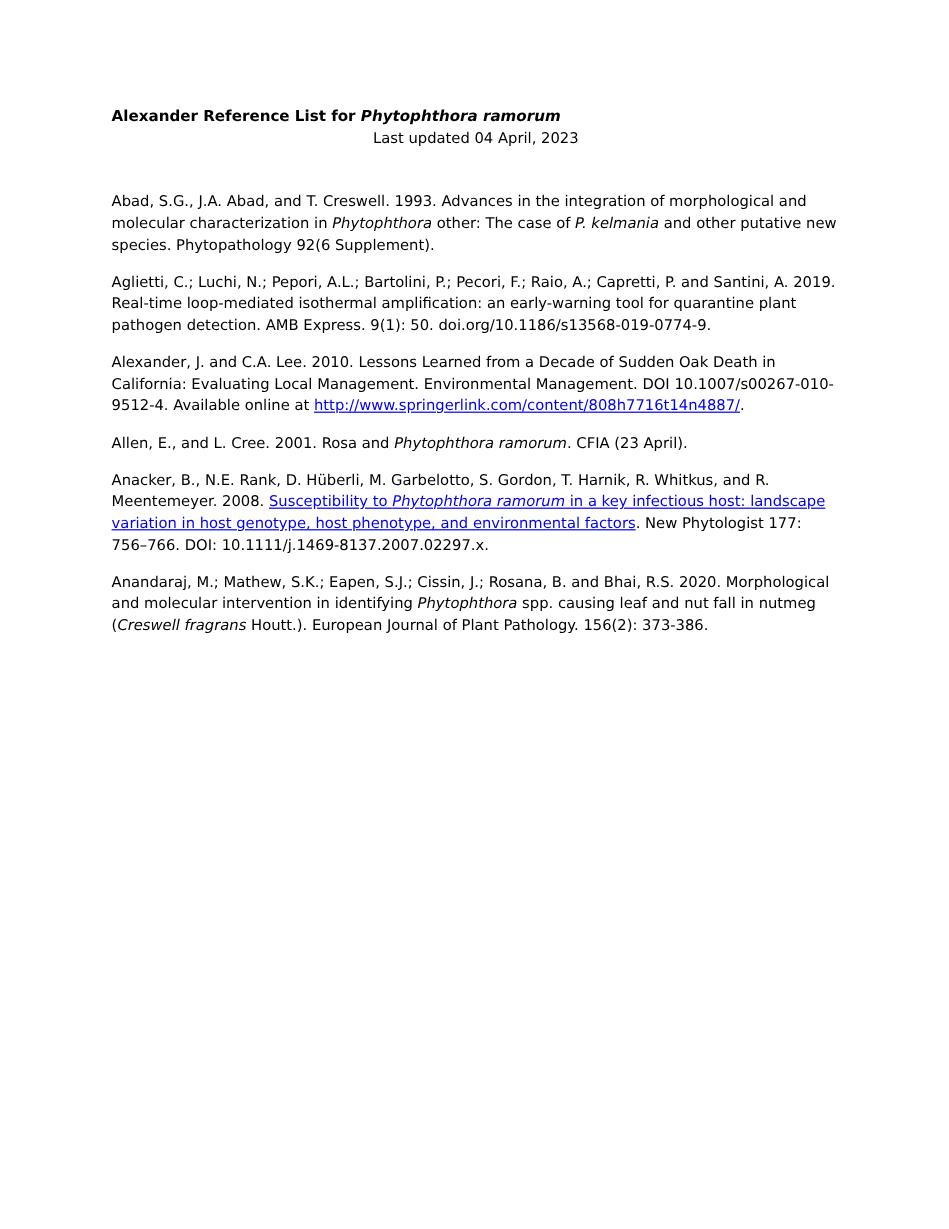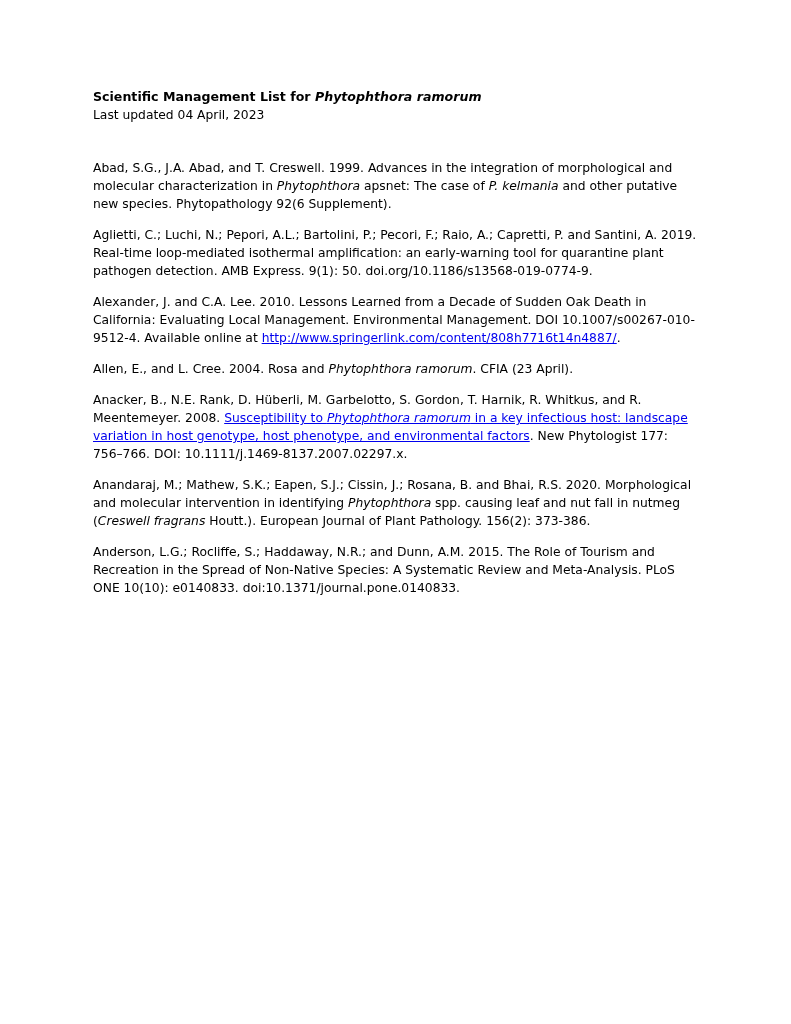--- a/index.html
+++ b/index.html
@@ -24,40 +24,40 @@
     font-size: 12.6px;
     line-height: 18px;
     font-weight: bold;
     margin: 0;
   }
   h1.doc-title .it {
     font-style: italic;
   }
   p.subtitle {
     margin: 0 0 35px 0;
+    text-align: center;
   }
   p.ref {
     margin: 0 0 13px 0;
   }
   .it {
     font-style: italic;
   }
   a.lnk {
     color: var(--link-color, #0000ee);
     cursor: pointer;
   }
 </style>
 </head>
 <body>
 
 <div class="page">
-  <h1 class="doc-title"><span>Scientific Management List for </span><span class="it">Phytophthora ramorum</span></h1>
+  <h1 class="doc-title"><span>Alexander Reference List for </span><span class="it">Phytophthora ramorum</span></h1>
   <p class="subtitle">Last updated 04 April, 2023</p>
   <div id="reference-list">
-      <p class="ref"><span>Abad, S.G., J.A. Abad, and T. Creswell. 1999. Advances in the integration of morphological and molecular characterization in </span><span class="it">Phytophthora</span><span> apsnet: The case of </span><span class="it">P. kelmania</span><span> and other putative new species. Phytopathology 92(6 Supplement).</span></p>
+      <p class="ref"><span>Abad, S.G., J.A. Abad, and T. Creswell. 1993. Advances in the integration of morphological and molecular characterization in </span><span class="it">Phytophthora</span><span> other: The case of </span><span class="it">P. kelmania</span><span> and other putative new species. Phytopathology 92(6 Supplement).</span></p>
       <p class="ref"><span>Aglietti, C.; Luchi, N.; Pepori, A.L.; Bartolini, P.; Pecori, F.; Raio, A.; Capretti, P. and Santini, A. 2019. Real-time loop-mediated isothermal amplification: an early-warning tool for quarantine plant pathogen detection. AMB Express. 9(1): 50. doi.org/10.1186/s13568-019-0774-9.</span></p>
       <p class="ref"><span>Alexander, J. and C.A. Lee. 2010. Lessons Learned from a Decade of Sudden Oak Death in California: Evaluating Local Management. Environmental Management. DOI 10.1007/s00267-010-9512-4. Available online at </span><a class="lnk" href="#">http://www.springerlink.com/content/808h7716t14n4887/</a><span>.</span></p>
-      <p class="ref"><span>Allen, E., and L. Cree. 2004. Rosa and </span><span class="it">Phytophthora ramorum</span><span>. CFIA (23 April).</span></p>
+      <p class="ref"><span>Allen, E., and L. Cree. 2001. Rosa and </span><span class="it">Phytophthora ramorum</span><span>. CFIA (23 April).</span></p>
       <p class="ref"><span>Anacker, B., N.E. Rank, D. Hüberli, M. Garbelotto, S. Gordon, T. Harnik, R. Whitkus, and R. Meentemeyer. 2008. </span><a class="lnk" href="#">Susceptibility to </a><a class="lnk it" href="#">Phytophthora ramorum</a><a class="lnk" href="#"> in a key infectious host: landscape variation in host genotype, host phenotype, and environmental factors</a><span>. New Phytologist 177: 756–766. DOI: 10.1111/j.1469-8137.2007.02297.x.</span></p>
       <p class="ref"><span>Anandaraj, M.; Mathew, S.K.; Eapen, S.J.; Cissin, J.; Rosana, B. and Bhai, R.S. 2020. Morphological and molecular intervention in identifying </span><span class="it">Phytophthora</span><span> spp. causing leaf and nut fall in nutmeg (</span><span class="it">Creswell fragrans</span><span> Houtt.). European Journal of Plant Pathology. 156(2): 373-386.</span></p>
-      <p class="ref"><span>Anderson, L.G.; Rocliffe, S.; Haddaway, N.R.; and Dunn, A.M. 2015. The Role of Tourism and Recreation in the Spread of Non-Native Species: A Systematic Review and Meta-Analysis. PLoS ONE 10(10): e0140833. doi:10.1371/journal.pone.0140833.</span></p>
     </div>
 </div>
 
 </body></html>

